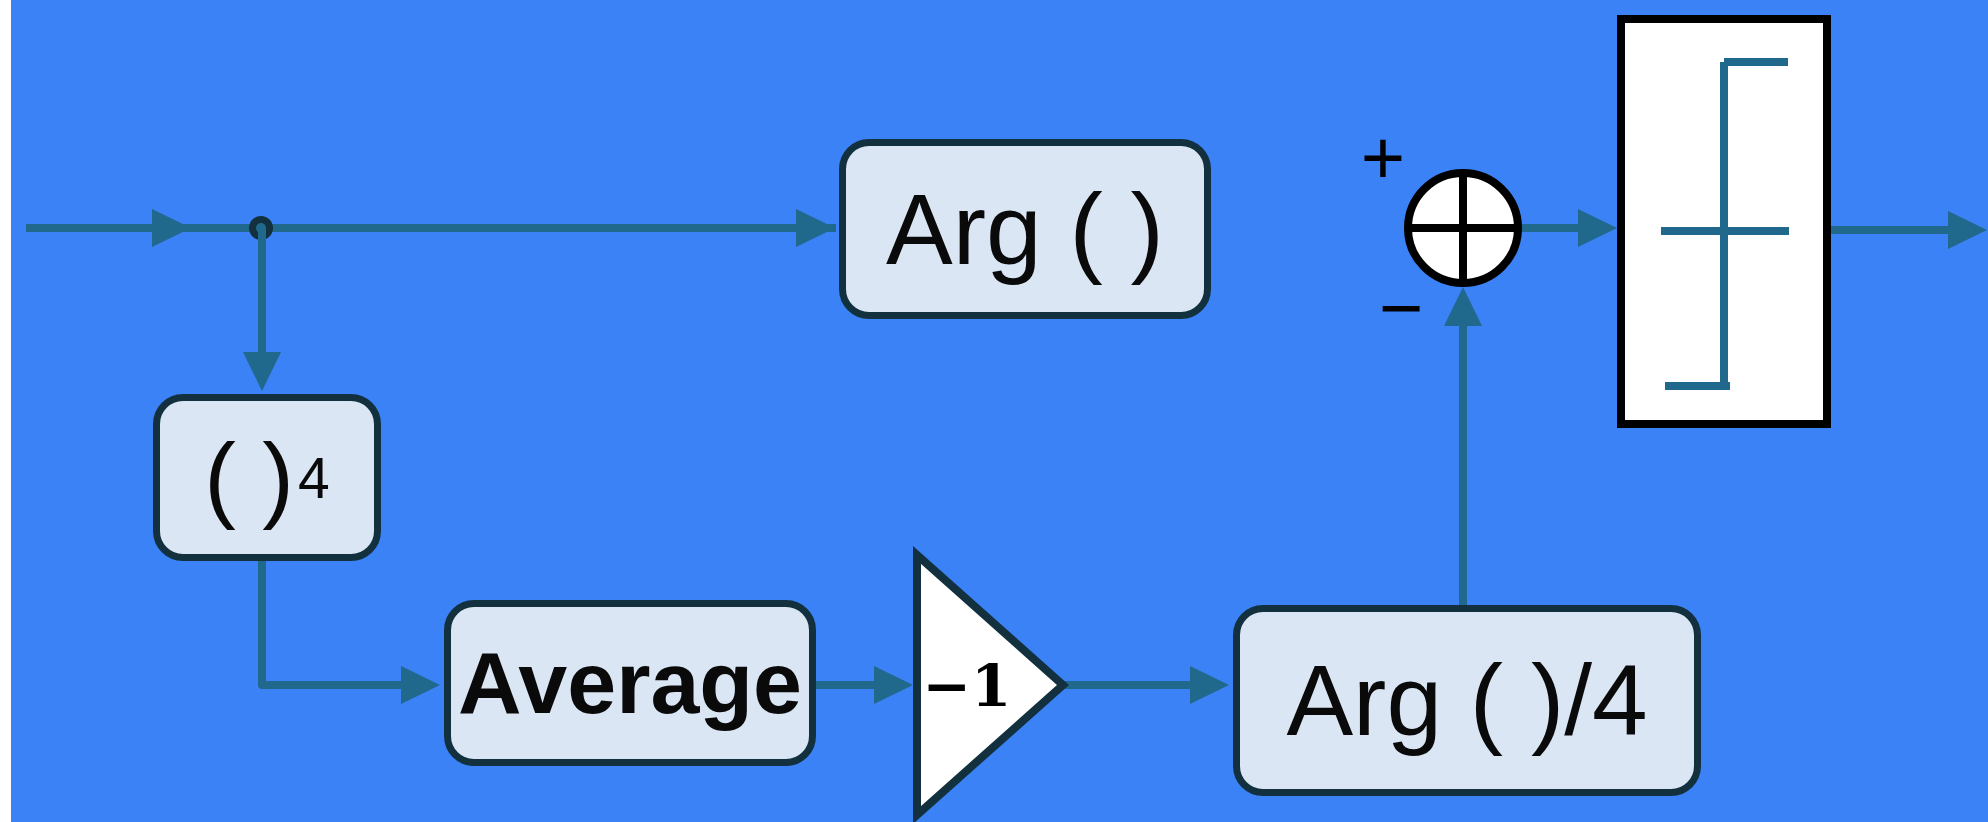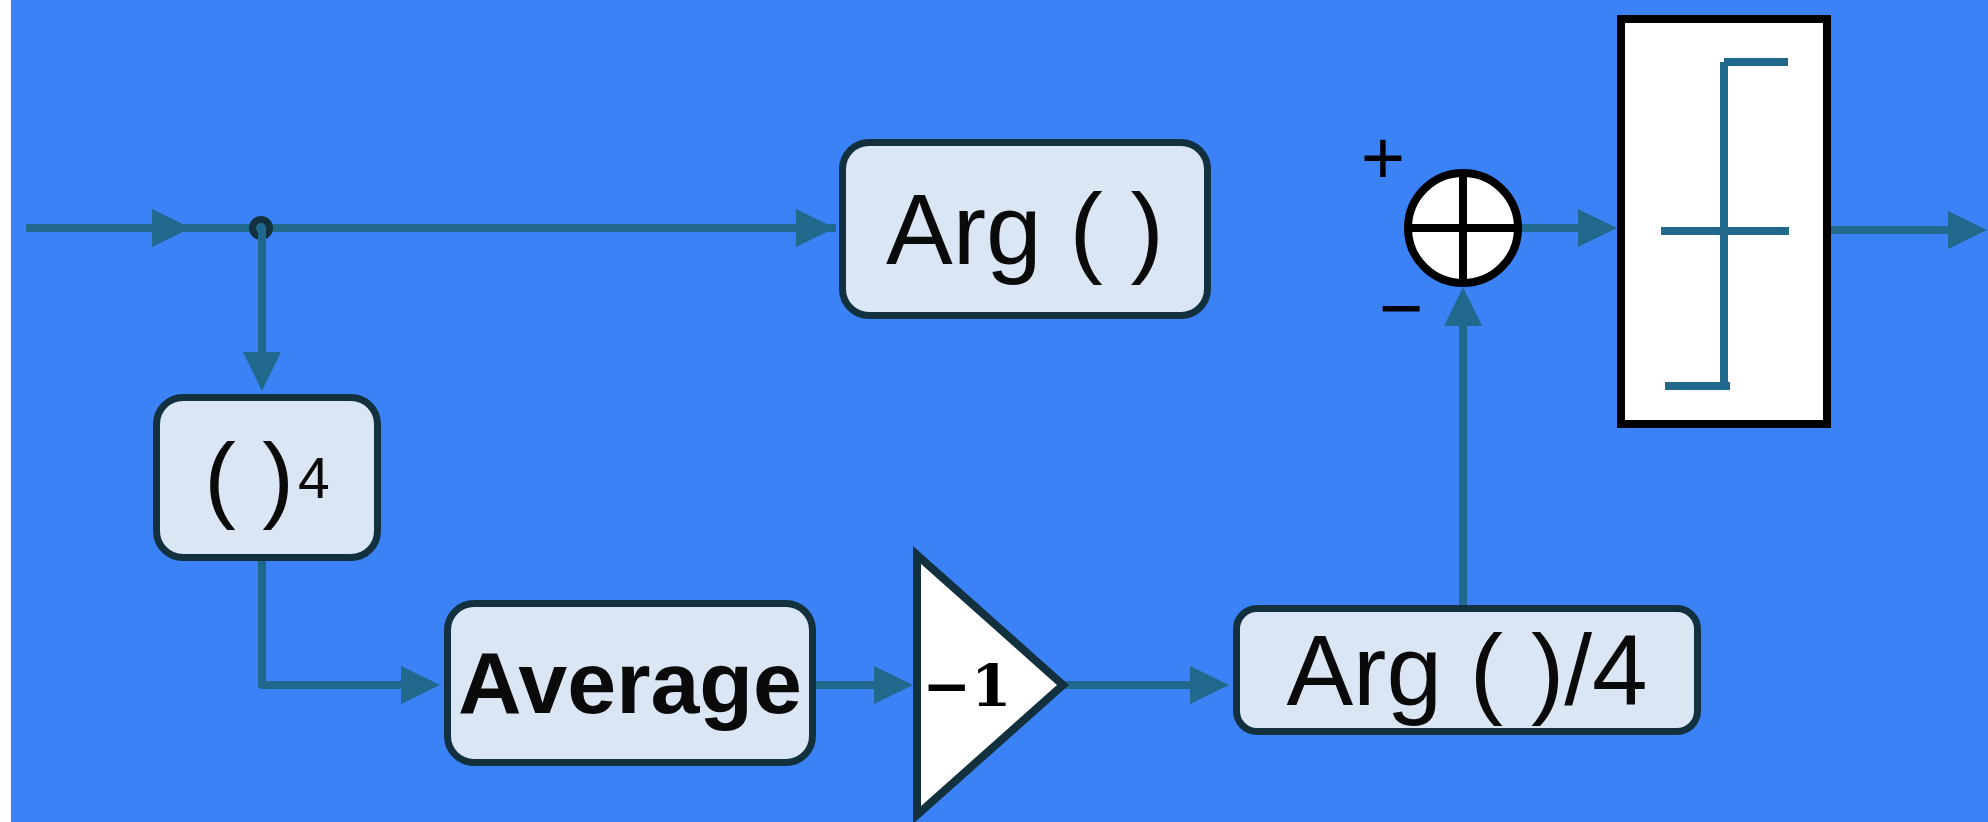--- a/index.html
+++ b/index.html
@@ -30,21 +30,21 @@
     border-radius: 30px;
     display: flex;
     align-items: center;
     justify-content: center;
     color: #0a0a0a;
     white-space: nowrap;
   }
   .block-arg        { left: 828px;  top: 139px; width: 372px; height: 180px; font-size: 100px; }
   .block-power4     { left: 142px;  top: 394px; width: 228px; height: 167px; font-size: 95px;  }
   .block-average    { left: 433px;  top: 600px; width: 372px; height: 166px; font-size: 88px; font-weight: bold;  }
-  .block-arg-div4   { left: 1222px; top: 605px; width: 468px; height: 130px; font-size: 100px; border-radius: 24px; }
+  .block-arg-div4   { left: 1222px; top: 605px; width: 468px; height: 191px; font-size: 100px; }
   .block-power4 sup {
     font-size: 0.60em;
     line-height: 0;
     vertical-align: 0.52em;
     margin-left: 4px;
   }
   .floating-label {
     position: absolute;
     display: flex;
     align-items: center;

